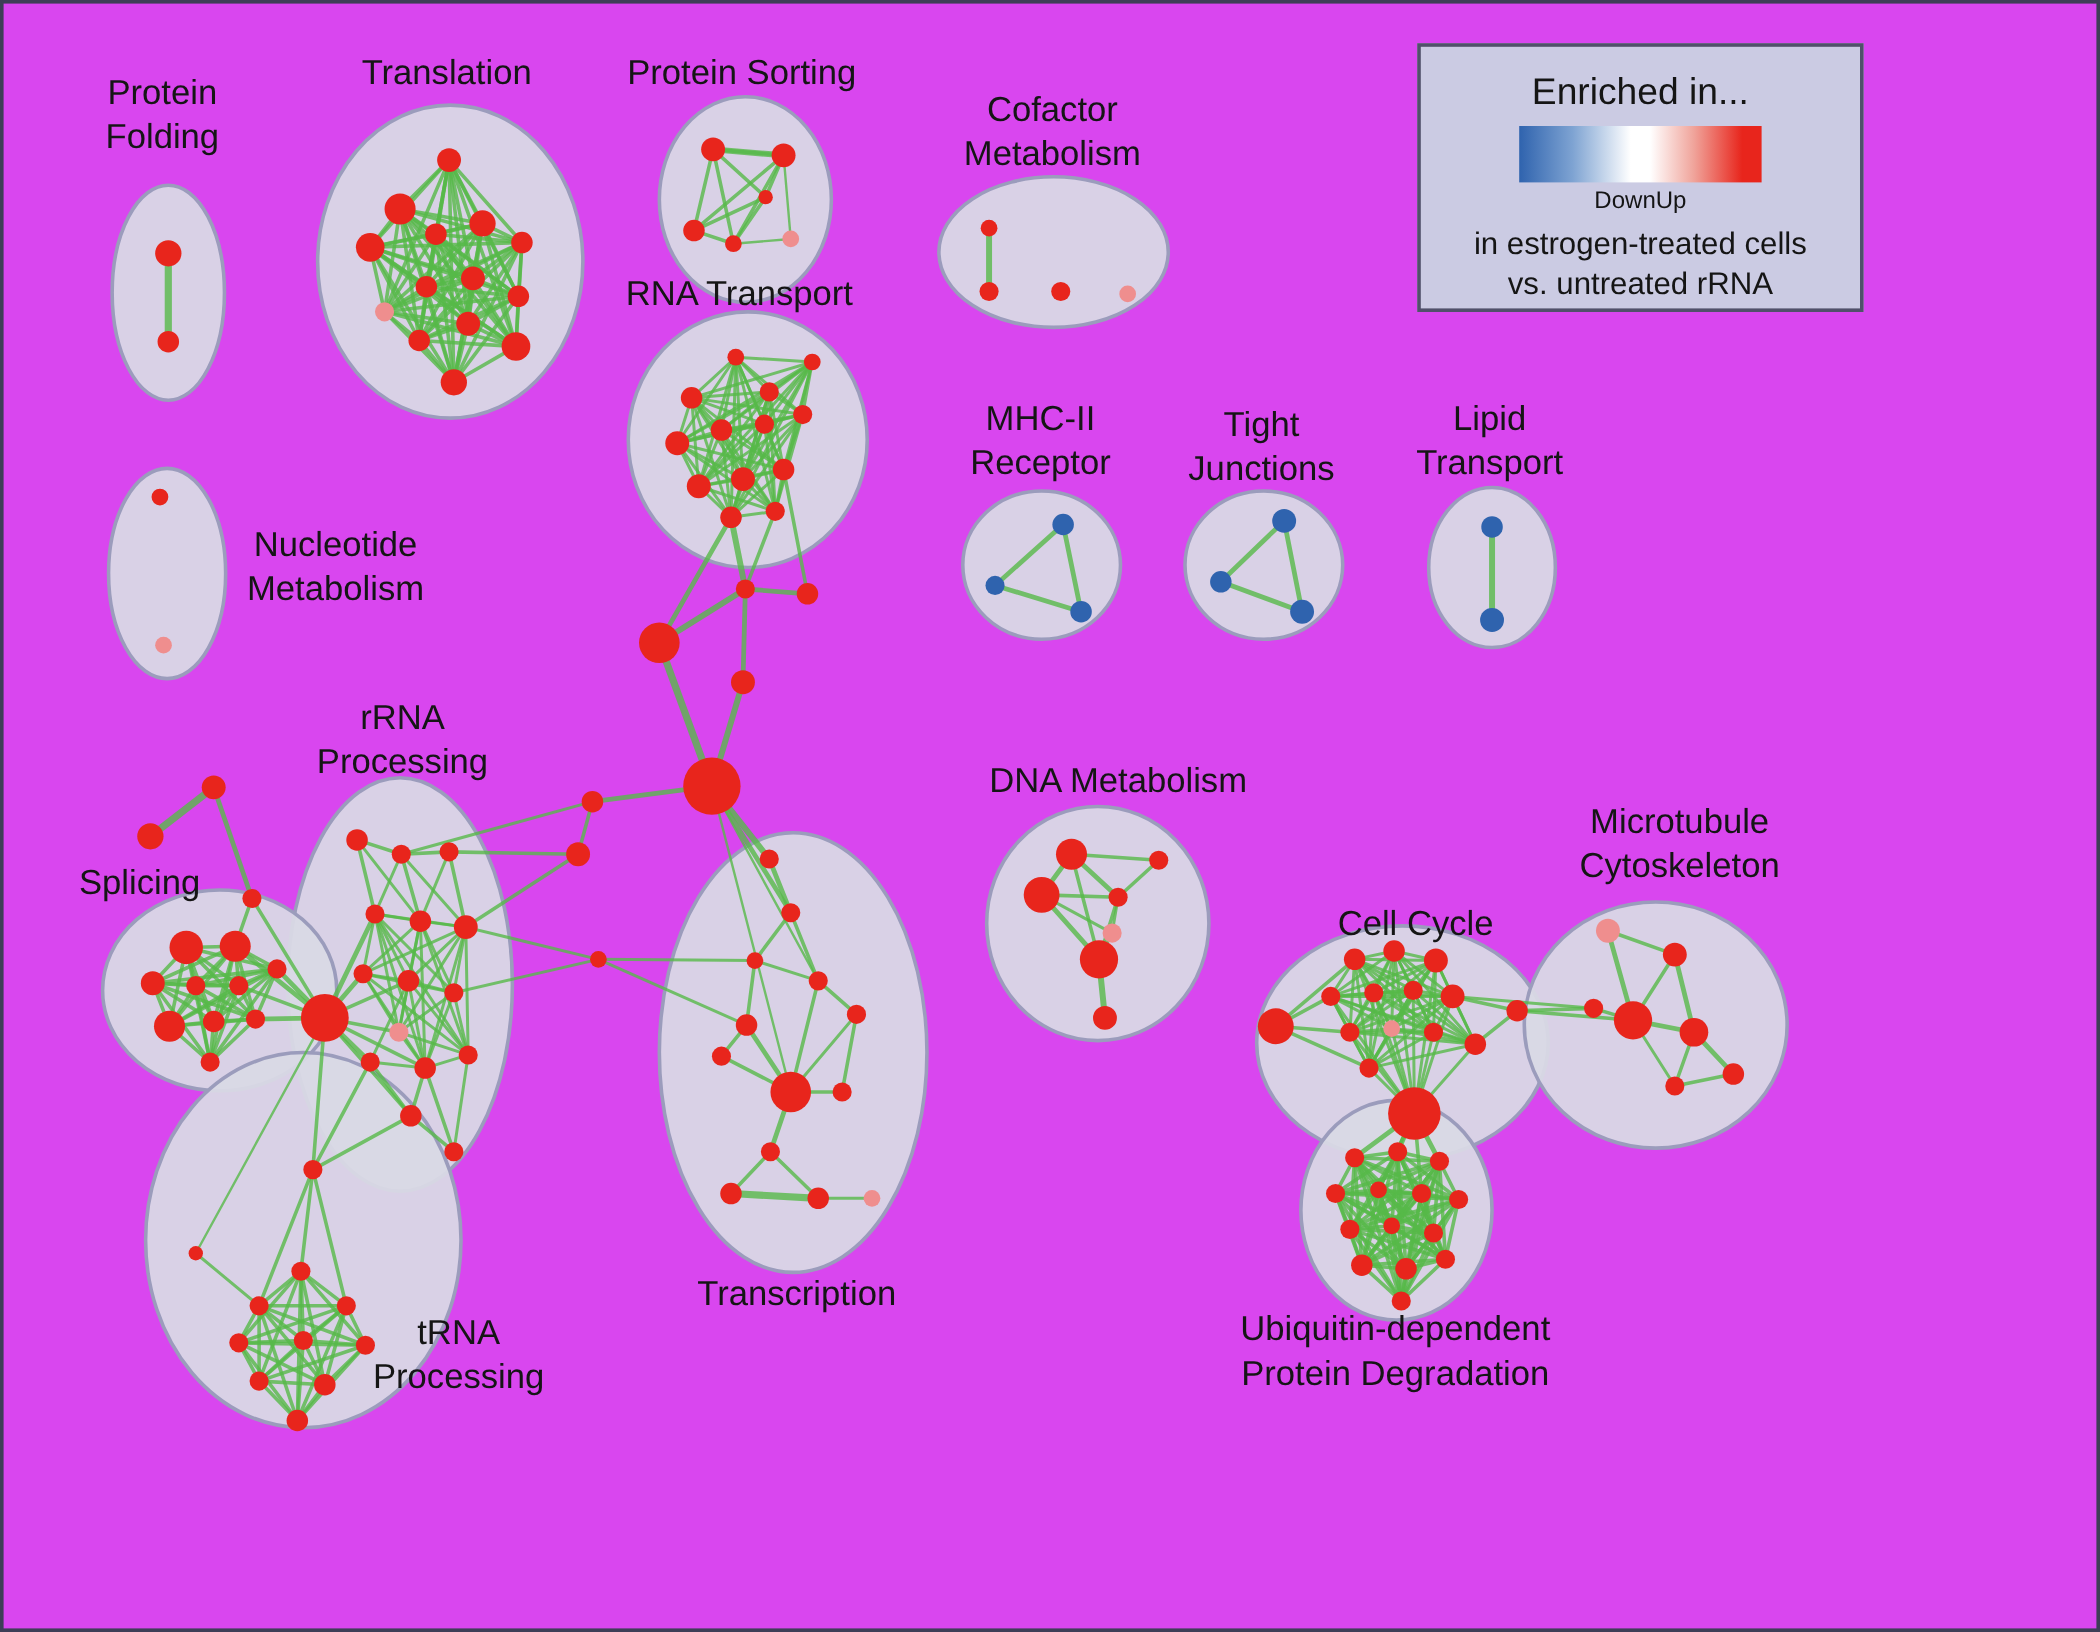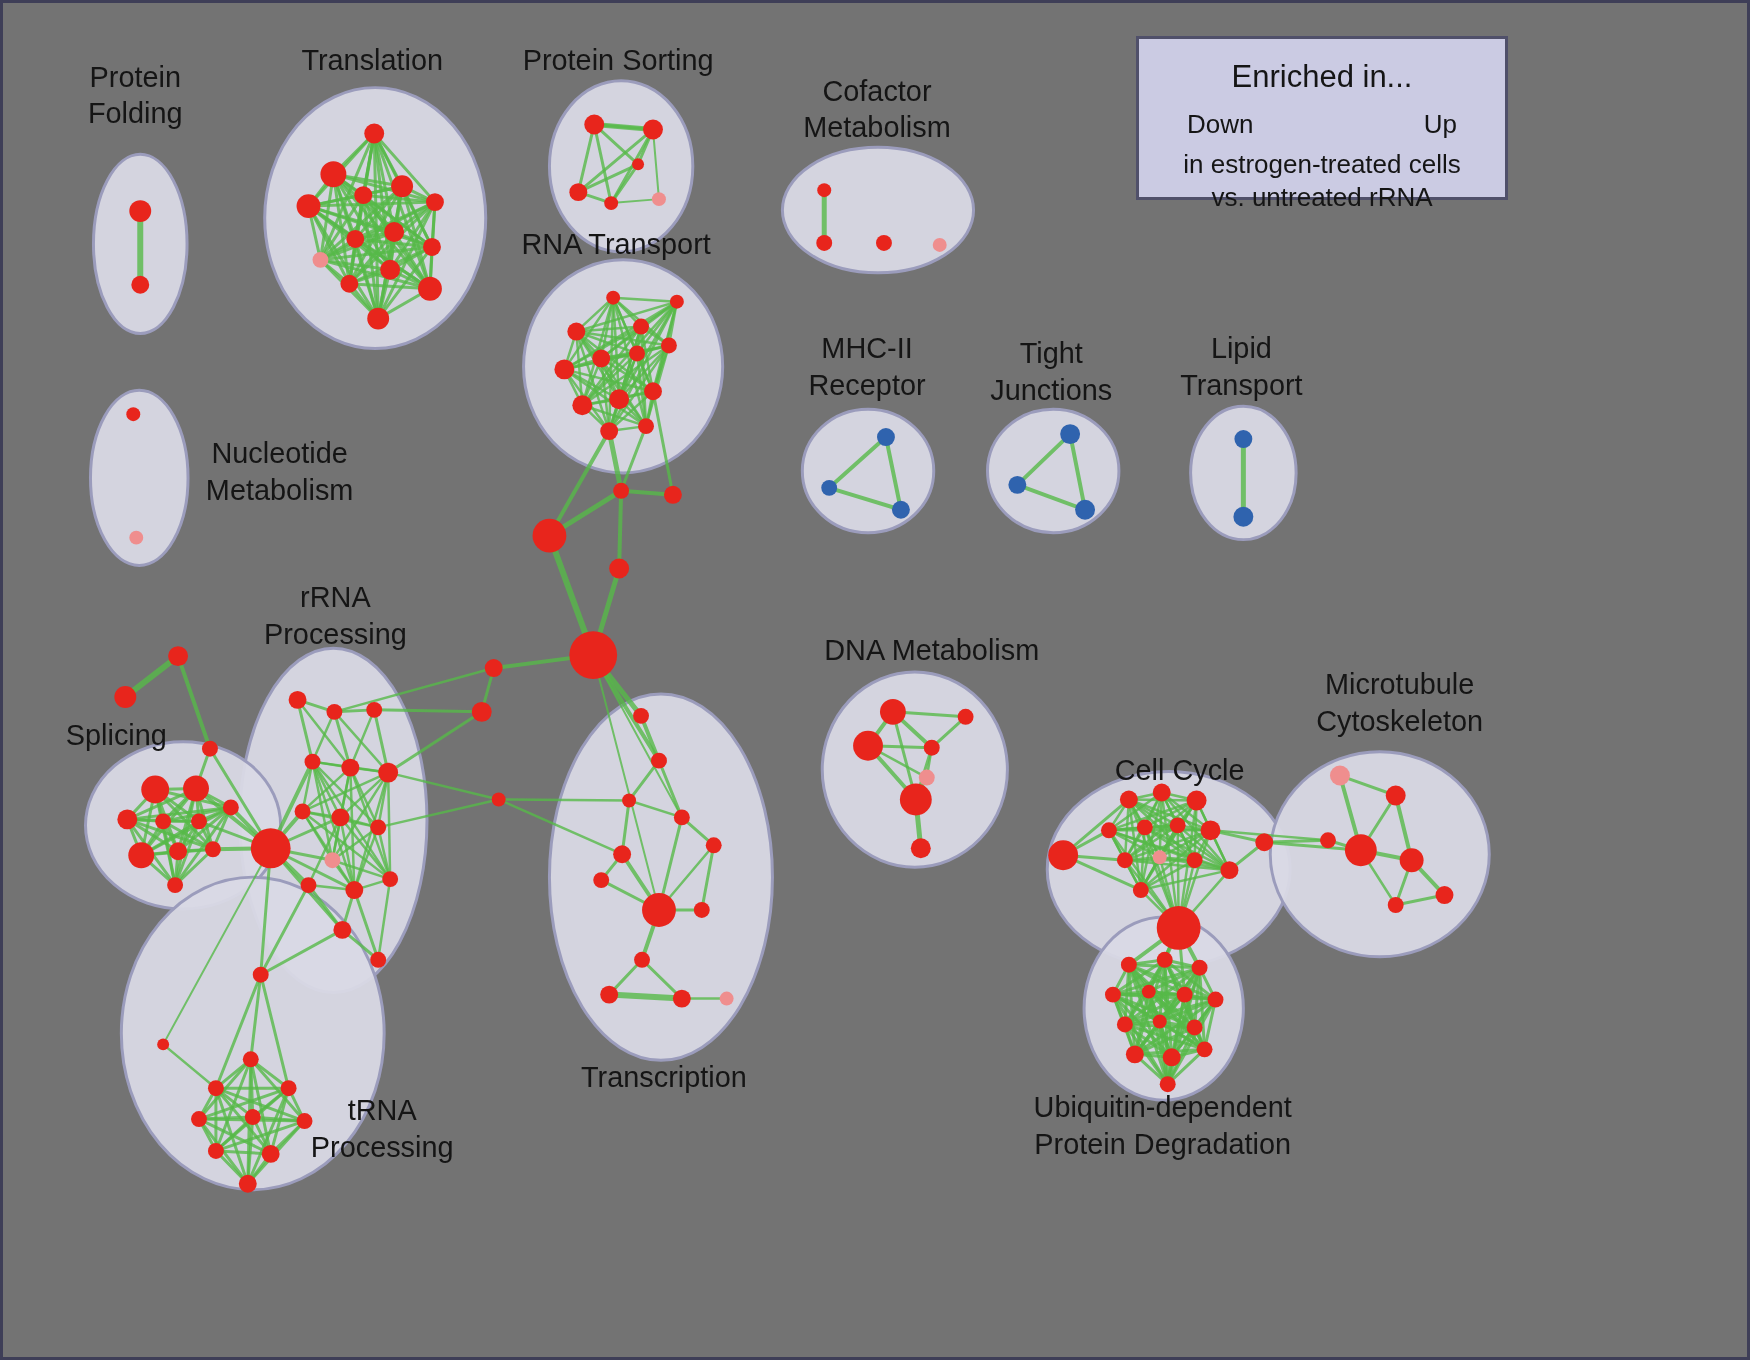--- a/index.html
+++ b/index.html
@@ -1,36 +1,36 @@
 <!DOCTYPE html>
 <html><head>
 <meta charset="utf-8">
 <style>
   html,body{margin:0;padding:0;background:#c8c8e0;}
   #figure{
     position:relative;width:1750px;height:1360px;
-    background:#737373;border:3px solid #3e3e57;box-sizing:border-box;
+    background:#d946ef;border:3px solid #3e3e57;box-sizing:border-box;
     overflow:hidden;font-family:"Liberation Sans",sans-serif;padding-left:40px;
   }
   #network-svg{position:absolute;left:0;top:0;width:100%;height:100%;}
   #network-svg text{
     font-family:"Liberation Sans",sans-serif;
     font-size:29px;fill:#151515;
   }
   .legend{
-    position:absolute;left:1133px;top:33px;width:372px;height:164px;
+    position:absolute;left:1178px;top:33px;width:372px;height:224px;
     background:#cbcbe3;border:3px solid #50506a;box-sizing:border-box;
     display:flex;flex-direction:column;align-items:center;color:#151515;
   }
   .legend-title{font-size:31px;margin-top:20px;}
   .legend-gradient{
     width:202px;height:47px;margin-top:10px;
     background:linear-gradient(to right,#2f63ae 0%,#7ea3d2 22%,#ffffff 46%,#ffffff 54%,#f0a49b 72%,#e8251c 92%);
   }
-  .legend-updown{width:270px;display:flex;justify-content:space-between;font-size:26px;margin-top:4px;}
+  .legend-updown{width:270px;display:flex;justify-content:center;font-size:20px;margin-top:4px;}
   .legend-sub{font-size:26px;line-height:33px;}
   .legend-sub.first{margin-top:8px;text-align:center;}
 </style>
 </head>
 <body>
 
 <div id="figure">
   <svg id="network-svg" xmlns="http://www.w3.org/2000/svg" viewBox="0 0 1750 1360">
       <g>
         <ellipse cx="137" cy="242" rx="47" ry="90" fill="#d9d9e5" fill-opacity="0.95" stroke="#9b9cbc" stroke-width="3"></ellipse>

